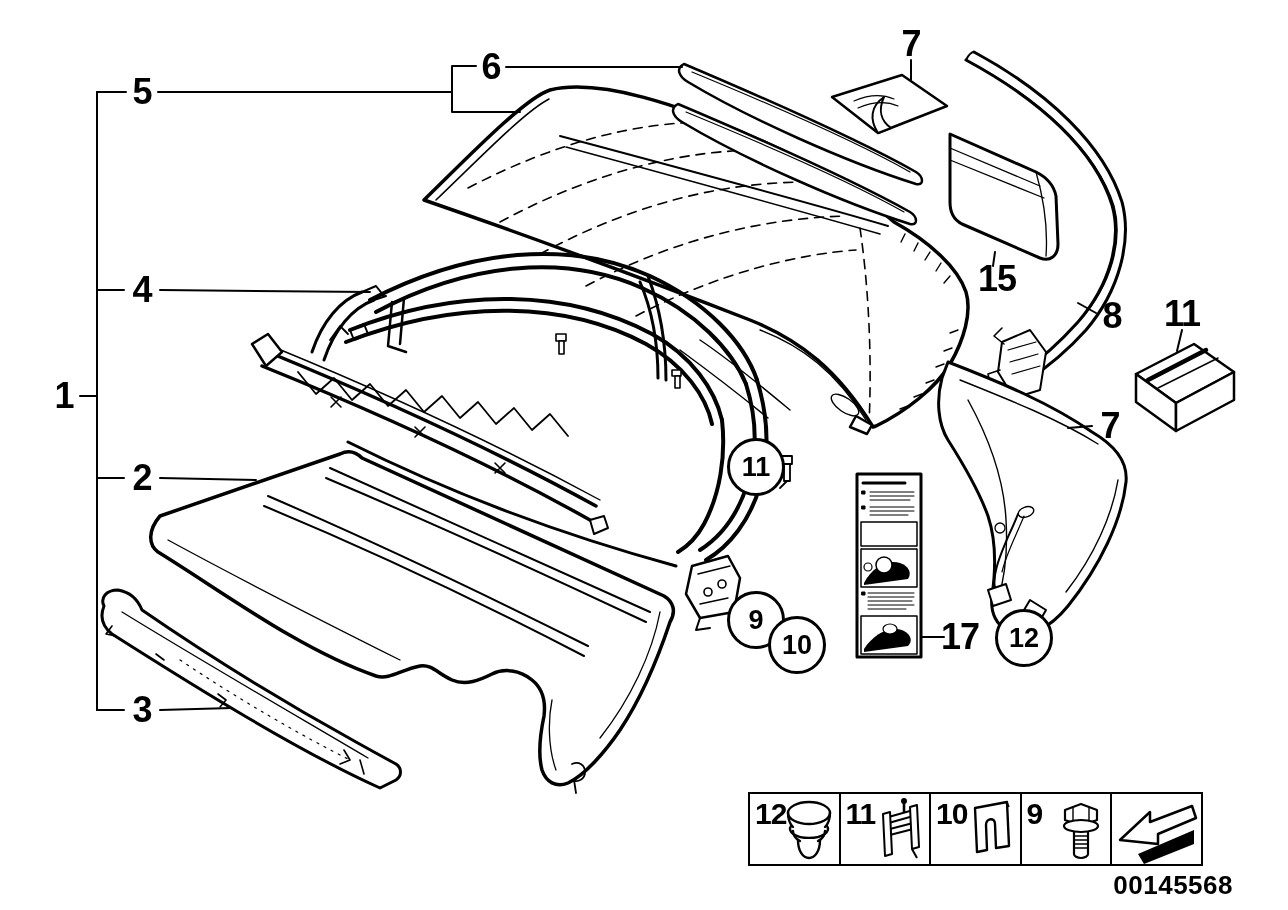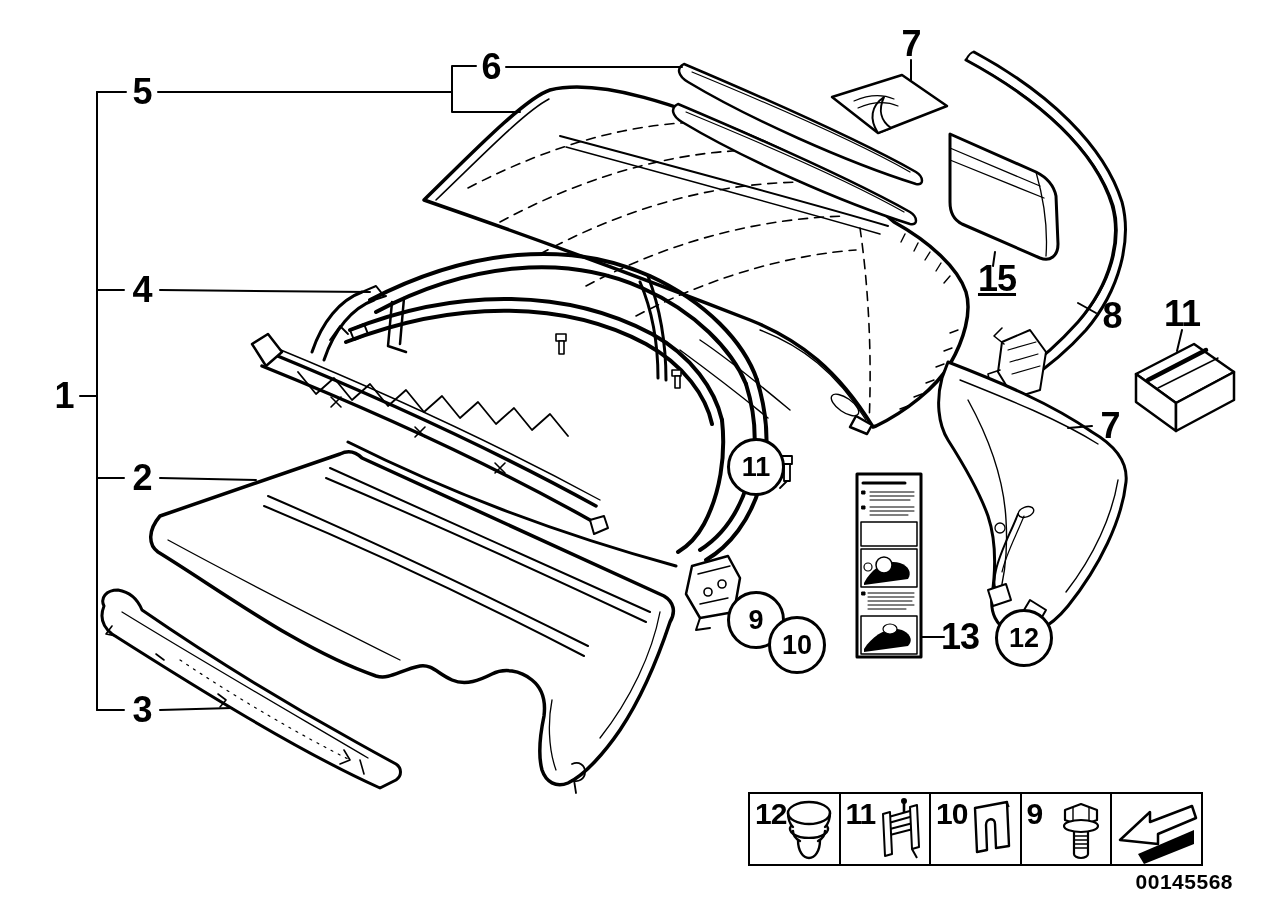--- a/index.html
+++ b/index.html
@@ -20,21 +20,21 @@
   .legend{position:absolute;left:748px;top:792px;display:flex;}
   .legend .cell{
     width:93px;height:74px;border:2.5px solid #000;box-sizing:border-box;
     position:relative;background:#fff;margin-left:-2.5px;
   }
   .legend .cell:first-child{margin-left:0;}
   .cell-num{position:absolute;left:5px;top:3px;font-size:30px;font-weight:700;letter-spacing:-1px;}
   .cell-icon{position:absolute;right:3px;top:4px;}
   .cell-icon.full{left:2px;top:2px;right:auto;}
   .image-id{
-    position:absolute;right:55px;top:870px;font-size:21px;font-weight:700;letter-spacing:.5px;
+    position:absolute;right:55px;top:870px;font-size:26px;font-weight:700;letter-spacing:.5px;
   }
 </style>
 </head>
 <body>
 
 <div class="stage">
 
   <svg class="art" width="1288" height="910" viewBox="0 0 1288 910" fill="none" stroke="#000" stroke-linecap="round" stroke-linejoin="round">
 
     <g>
@@ -281,23 +281,23 @@
 
   <div id="callout-layer">
       <div class="callout plain" style="left: 64px; top: 396px;">1</div>
       <div class="callout plain" style="left: 142px; top: 478px;">2</div>
       <div class="callout plain" style="left: 142px; top: 710px;">3</div>
       <div class="callout plain" style="left: 142px; top: 290px;">4</div>
       <div class="callout plain" style="left: 142px; top: 92px;">5</div>
       <div class="callout plain" style="left: 491px; top: 67px;">6</div>
       <div class="callout plain" style="left: 1110px; top: 426px;">7</div>
       <div class="callout plain" style="left: 1112px; top: 316px;">8</div>
-      <div class="callout plain" style="left: 960px; top: 637px;">13</div>
+      <div class="callout plain" style="left: 960px; top: 637px;">17</div>
       <div class="callout plain" style="left: 911px; top: 44px;">7</div>
-      <div class="callout plain" style="left: 997px; top: 279px; text-decoration: underline;">15</div>
+      <div class="callout plain" style="left: 997px; top: 279px;">15</div>
       <div class="callout plain" style="left: 1182px; top: 314px;">11</div>
       <div class="callout circled" style="left: 756px; top: 620px;">9</div>
       <div class="callout circled" style="left: 797px; top: 645px;">10</div>
       <div class="callout circled" style="left: 756px; top: 467px;">11</div>
       <div class="callout circled" style="left: 1024px; top: 638px;">12</div>
     </div>
 
   <div class="legend">
     <div class="cell">
       <span class="cell-num">12</span>

